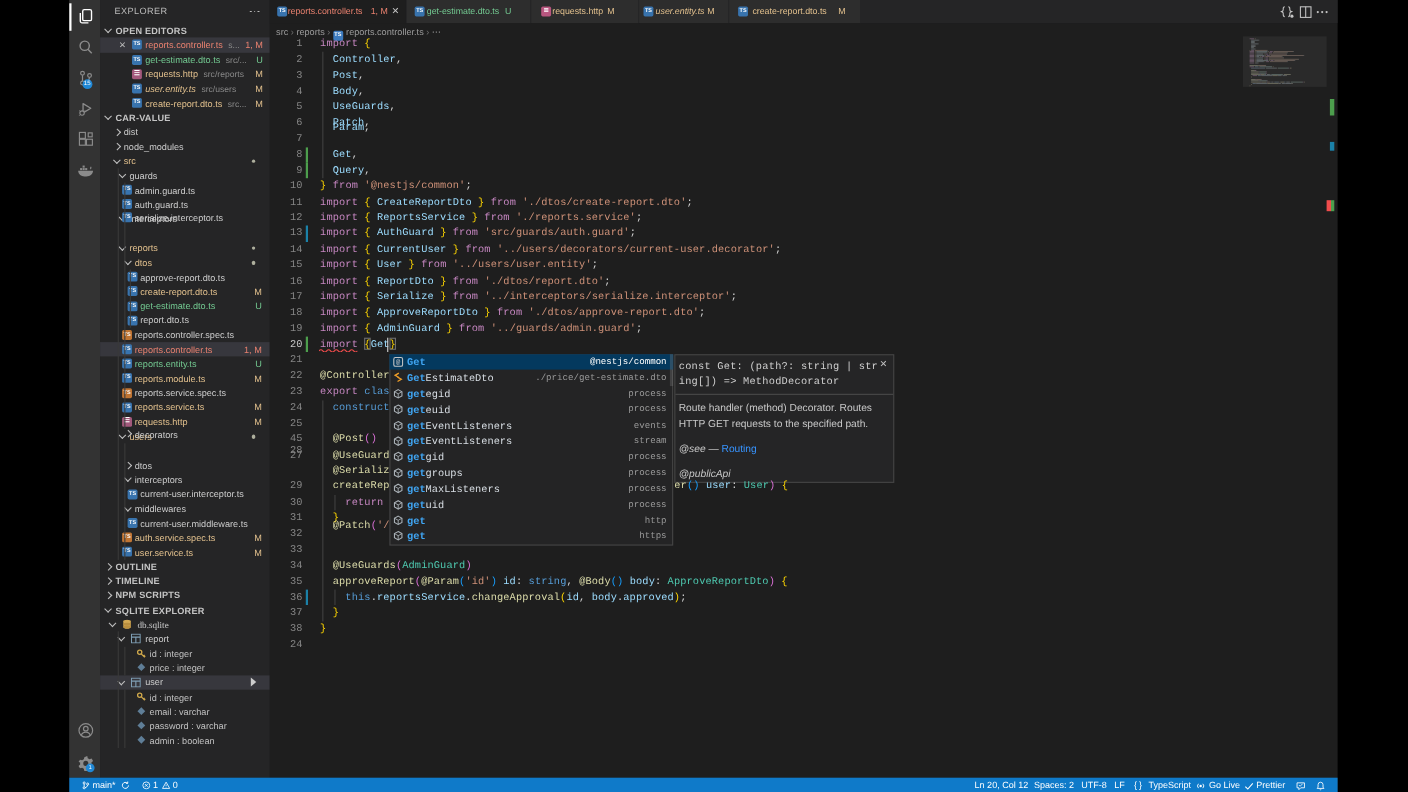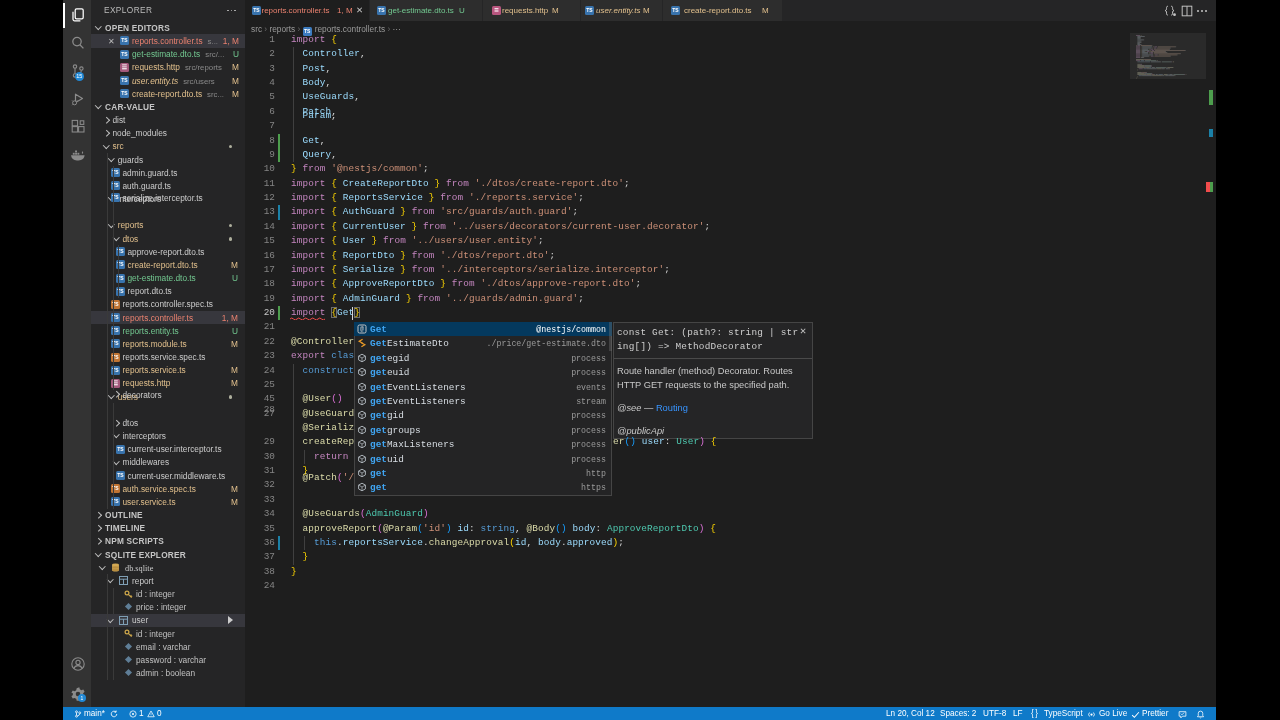--- a/index.html
+++ b/index.html
@@ -427,21 +427,21 @@
 <div class="codeline" style="top:219.81px"><span class="k">import</span> <span class="g1">{</span> <span class="v">CurrentUser</span> <span class="g1">}</span> <span class="k">from</span> <span class="s">'../users/decorators/current-user.decorator'</span><span class="p">;</span></div>
 <div class="codeline" style="top:234.18px"><span class="k">import</span> <span class="g1">{</span> <span class="v">User</span> <span class="g1">}</span> <span class="k">from</span> <span class="s">'../users/user.entity'</span><span class="p">;</span></div>
 <div class="codeline" style="top:248.55px"><span class="k">import</span> <span class="g1">{</span> <span class="v">ReportDto</span> <span class="g1">}</span> <span class="k">from</span> <span class="s">'./dtos/report.dto'</span><span class="p">;</span></div>
 <div class="codeline" style="top:262.92px"><span class="k">import</span> <span class="g1">{</span> <span class="v">Serialize</span> <span class="g1">}</span> <span class="k">from</span> <span class="s">'../interceptors/serialize.interceptor'</span><span class="p">;</span></div>
 <div class="codeline" style="top:277.29px"><span class="k">import</span> <span class="g1">{</span> <span class="v">ApproveReportDto</span> <span class="g1">}</span> <span class="k">from</span> <span class="s">'./dtos/approve-report.dto'</span><span class="p">;</span></div>
 <div class="codeline" style="top:291.66px"><span class="k">import</span> <span class="g1">{</span> <span class="v">AdminGuard</span> <span class="g1">}</span> <span class="k">from</span> <span class="s">'../guards/admin.guard'</span><span class="p">;</span></div>
 <div class="codeline" style="top:306.03px"><span class="k">import</span> <span class="g1" style="outline:1px solid #6e6e6e;outline-offset:-1px">{</span><span class="v">Get</span><span class="g1" style="outline:1px solid #6e6e6e;outline-offset:-1px">}</span></div>
 <div class="codeline" style="top:334.77px"><span class="f">@Controller</span><span class="g1">(</span><span class="s">'reports'</span><span class="g1">)</span></div>
 <div class="codeline" style="top:349.14px"><span class="k">export</span> <span class="b">class</span> <span class="t">ReportsController</span> <span class="g1">{</span></div>
 <div class="codeline" style="top:363.51px">  <span class="b">constructor</span><span class="g2">(</span><span class="b">private</span> <span class="v">reportsService</span><span class="p">:</span> <span class="t">ReportsService</span><span class="g2">)</span> <span class="g1">{}</span></div>
-<div class="codeline" style="top:392.25px">  <span class="f">@User</span><span class="g2">()</span></div>
+<div class="codeline" style="top:392.25px">  <span class="f">@Post</span><span class="g2">()</span></div>
 <div class="codeline" style="top:406.62px">  <span class="f">@UseGuards</span><span class="g2">(</span><span class="t">AuthGuard</span><span class="g2">)</span></div>
 <div class="codeline" style="top:420.99px">  <span class="f">@Serialize</span><span class="g2">(</span><span class="t">ReportDto</span><span class="g2">)</span></div>
 <div class="codeline" style="top:435.36px">  <span class="f">createReport</span><span class="g2">(</span><span class="f">@Body</span><span class="g3">()</span> <span class="v">body</span><span class="p">:</span> <span class="t">CreateReportDto</span><span class="p">,</span> <span class="f">@CurrentU</span></div>
 <div class="codeline" style="top:449.73px">    <span class="k">return</span> <span class="b">this</span><span class="p">.</span><span class="v">reportsService</span><span class="p">.</span><span class="f">create</span><span class="g1">(</span><span class="v">body</span><span class="p">,</span> <span class="v">user</span><span class="g1">)</span><span class="p">;</span></div>
 <div class="codeline" style="top:464.10px">  <span class="g1">}</span></div>
 <div class="codeline" style="top:471px">  <span class="f">@Patch</span><span class="g2">(</span><span class="s">'/:id'</span><span class="g2">)</span></div>
 <div class="codeline" style="top:507.21px">  <span class="f">@UseGuards</span><span class="g2">(</span><span class="t">AdminGuard</span><span class="g2">)</span></div>
 <div class="codeline" style="top:521.58px">  <span class="f">approveReport</span><span class="g2">(</span><span class="f">@Param</span><span class="g3">(</span><span class="s">'id'</span><span class="g3">)</span> <span class="v">id</span><span class="p">:</span> <span class="b">string</span><span class="p">,</span> <span class="f">@Body</span><span class="g3">()</span> <span class="v">body</span><span class="p">:</span> <span class="t">ApproveReportDto</span><span class="g2">)</span> <span class="g1">{</span></div>
 <div class="codeline" style="top:535.95px">    <span class="b">this</span><span class="p">.</span><span class="v">reportsService</span><span class="p">.</span><span class="f">changeApproval</span><span class="g1">(</span><span class="v">id</span><span class="p">,</span> <span class="v">body</span><span class="p">.</span><span class="v">approved</span><span class="g1">)</span><span class="p">;</span></div>
 <div class="codeline" style="top:550.32px">  <span class="g1">}</span></div>

